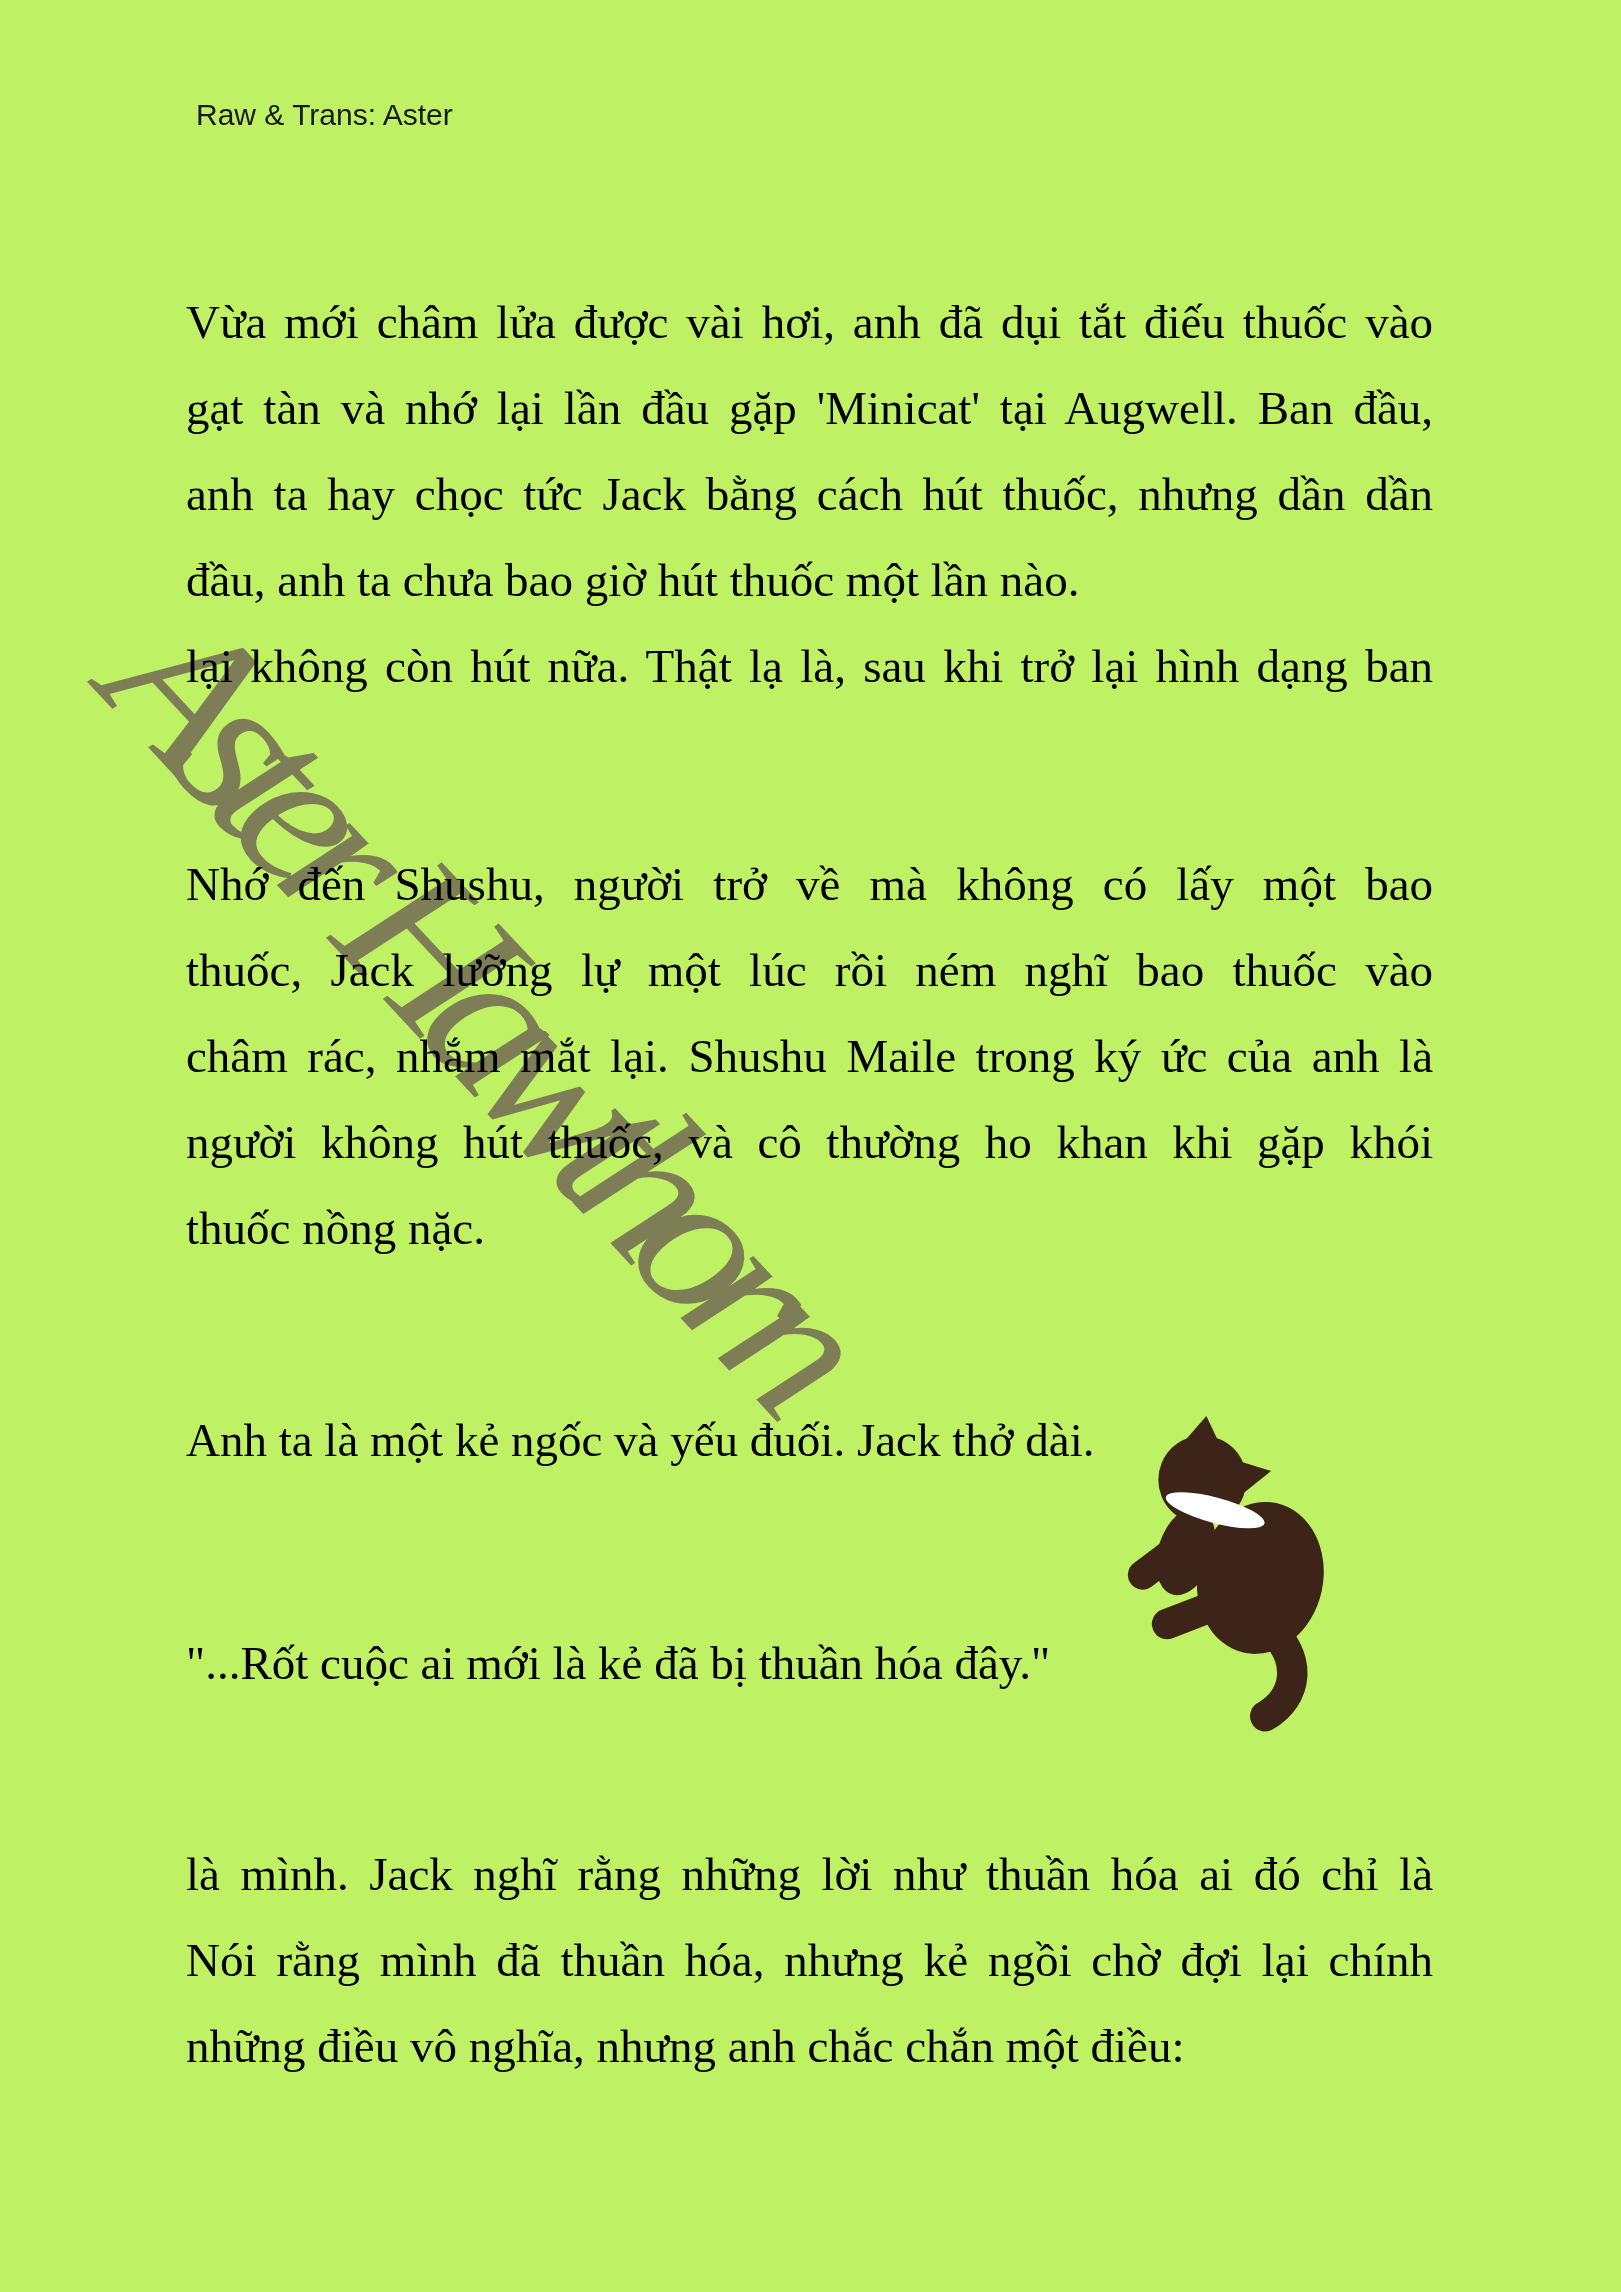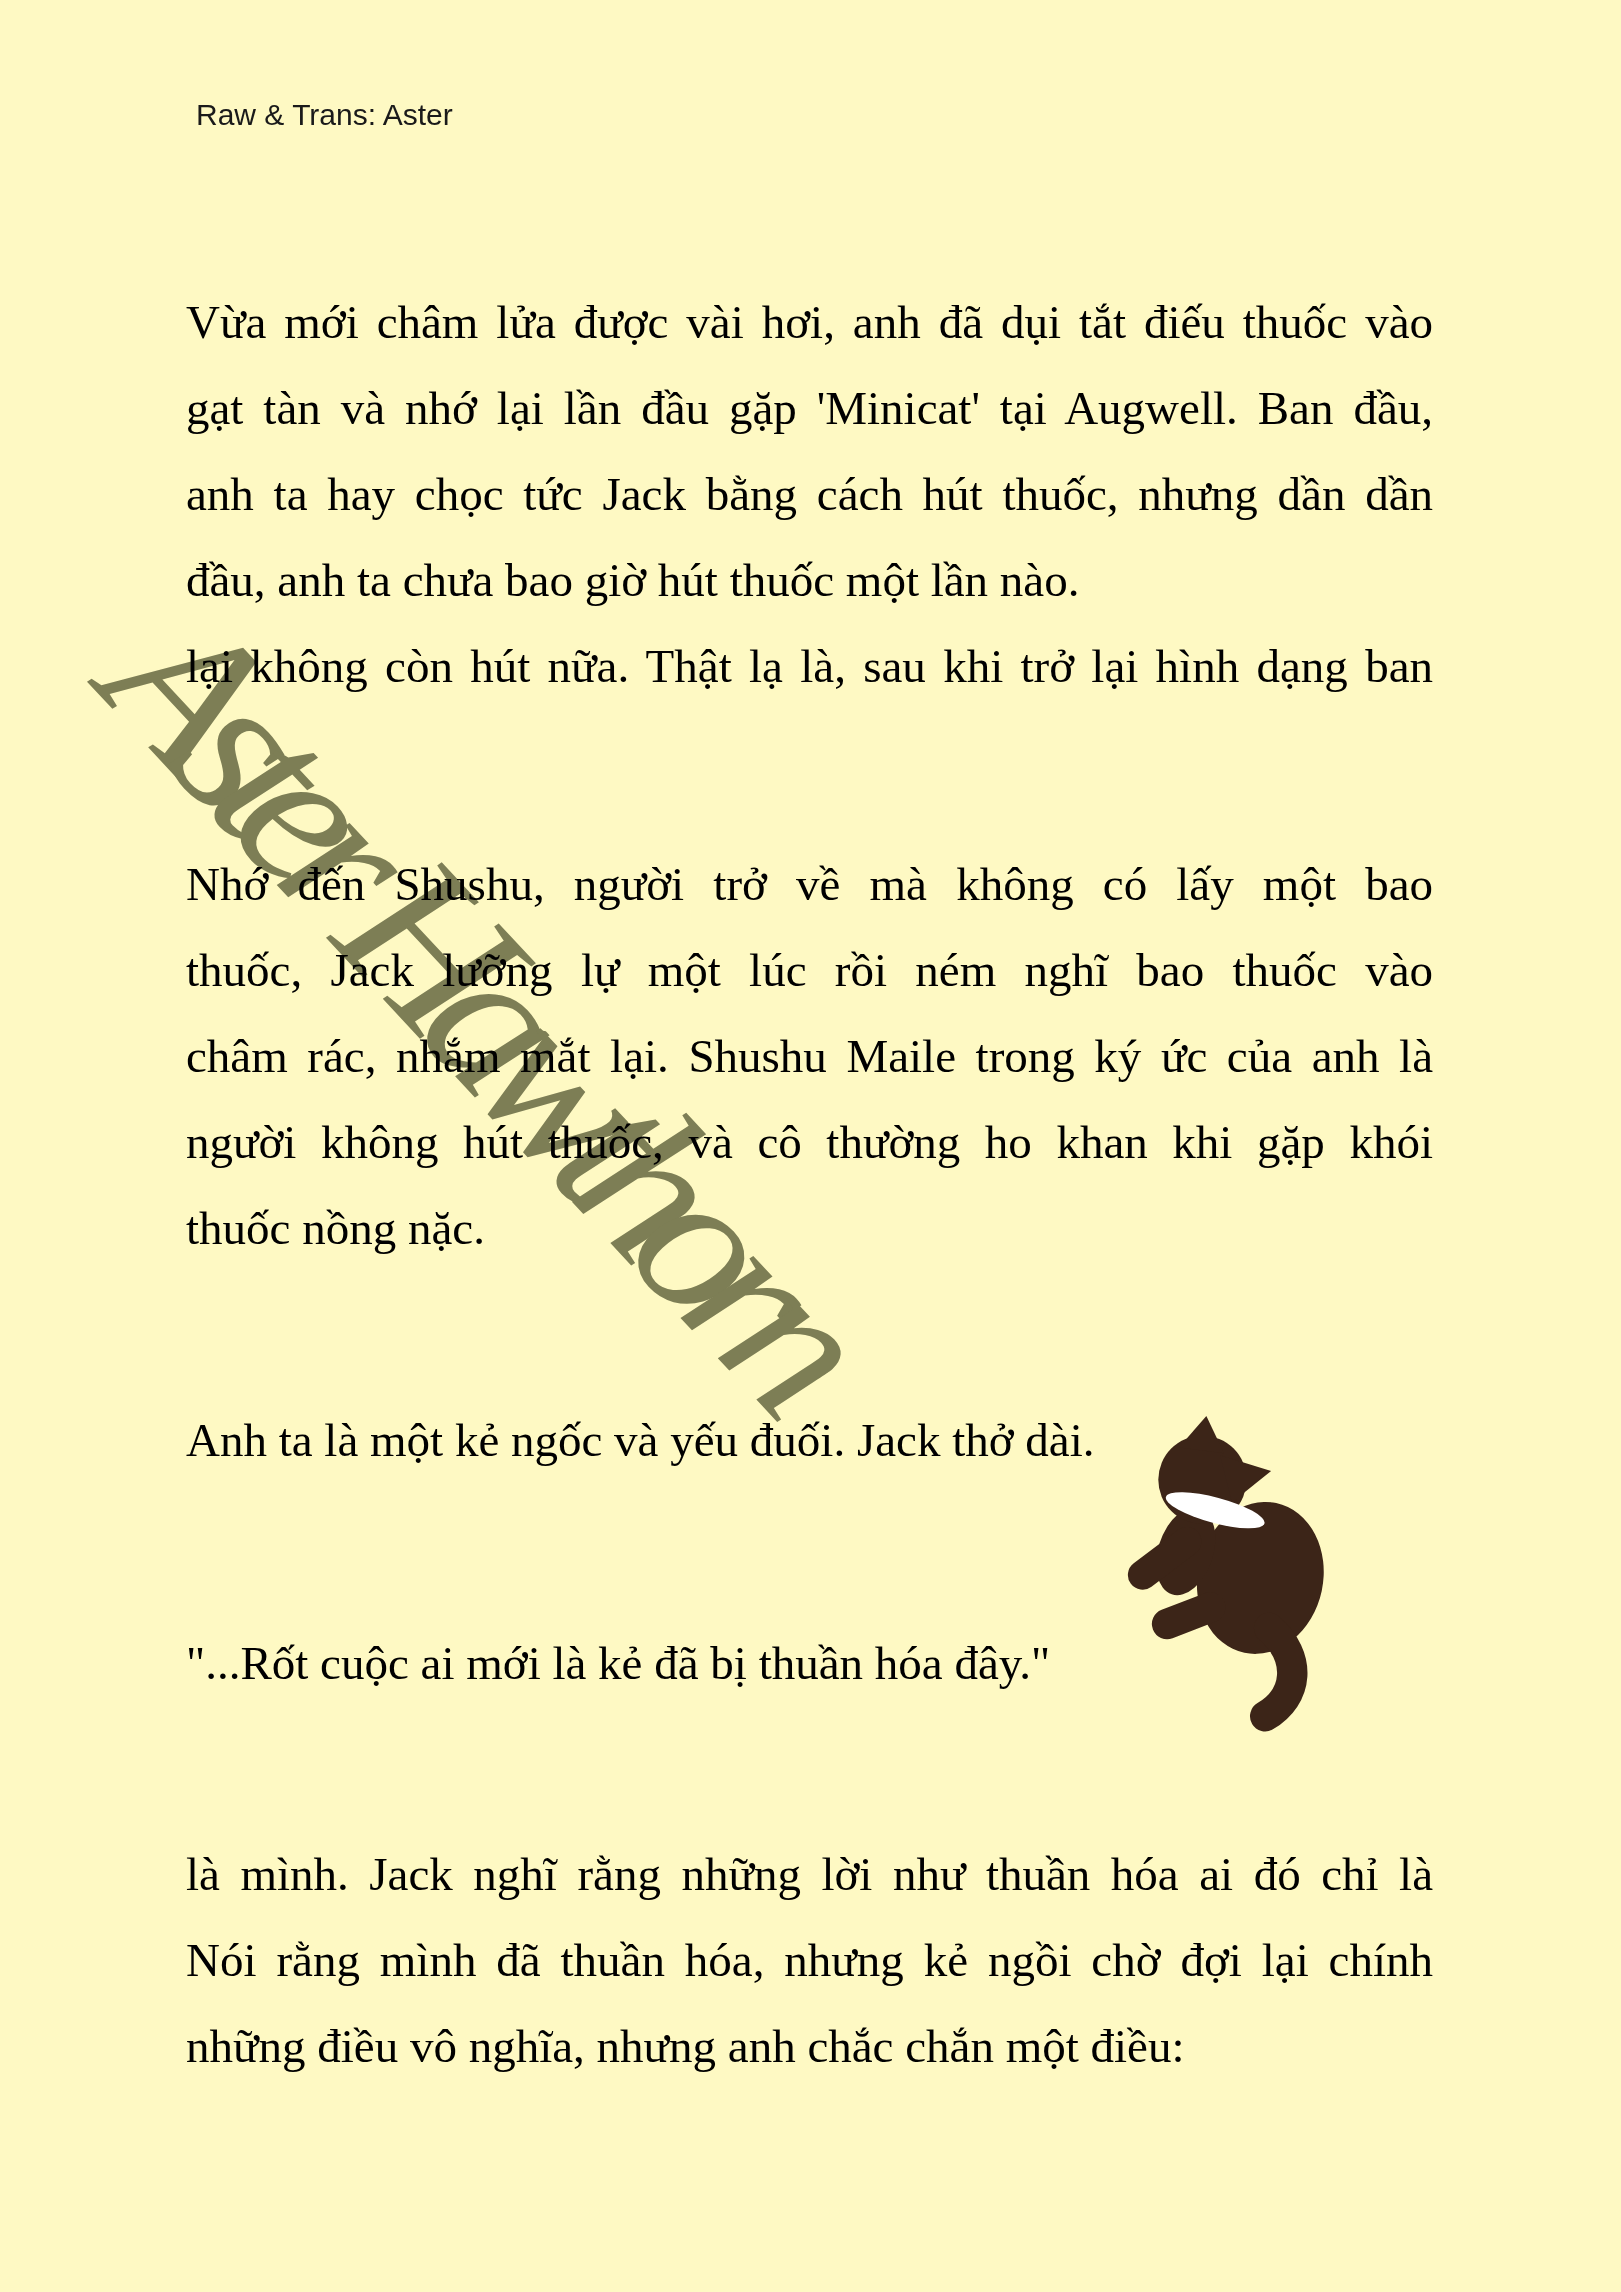--- a/index.html
+++ b/index.html
@@ -1,19 +1,19 @@
 <!DOCTYPE html>
 <html><head>
 <meta charset="utf-8">
 <style>
   html,body{margin:0;padding:0;background:#e8e8e8;}
   .page{
     position:relative;
     width:1621px;height:2293px;
-    background:#fef9c3;
+    background:#bef264;
     overflow:hidden;
     font-family:"Liberation Serif","DejaVu Serif",serif;
     color:#000000;
   }
   .credit{
     position:absolute;left:196px;top:97px;
     font-family:"Liberation Sans","DejaVu Sans",sans-serif;
     font-size:30px;line-height:35px;color:#1a1a1a;
     z-index:2;
   }

